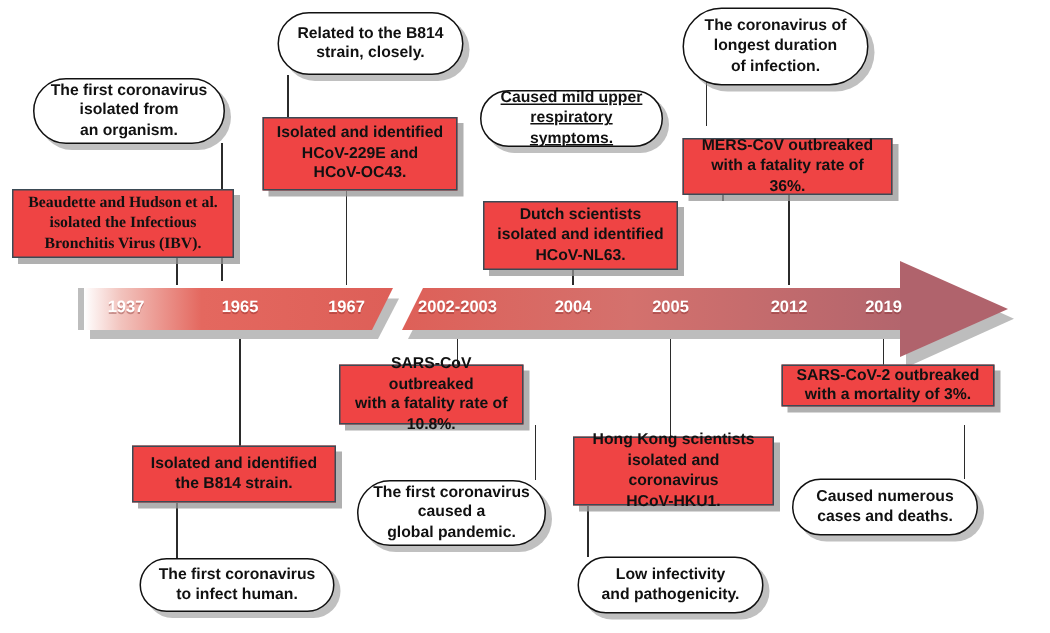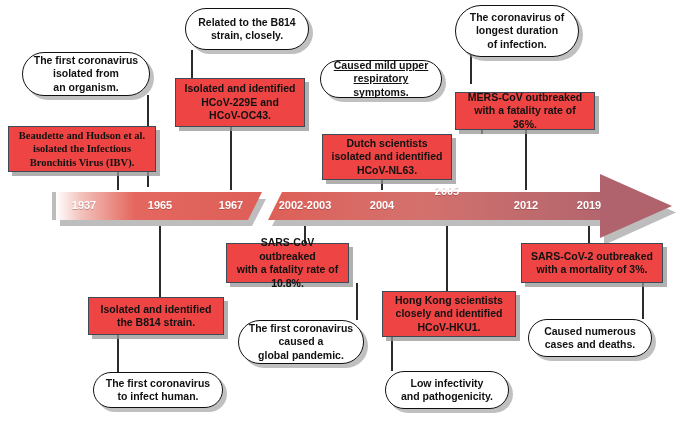--- a/index.html
+++ b/index.html
@@ -131,21 +131,21 @@
     <path d="M 282,192 L 606,192 L 606,220 L 268,220 Z" fill="url(#gradRight)"></path>
 
     <path d="M 600,174 L 672,206 L 600,238 L 600,220 L 600,192 Z" fill="#b0636c"></path>
   </svg>
 
   <div class="year" style="left:84px;top:199px">1937</div>
   <div class="year" style="left:160px;top:199px">1965</div>
   <div class="year" style="left:231px;top:199px">1967</div>
   <div class="year" style="left:305px;top:199px">2002-2003</div>
   <div class="year" style="left:382px;top:199px">2004</div>
-  <div class="year" style="left:447px;top:185px">2005</div>
+  <div class="year" style="left:447px;top:199px">2005</div>
   <div class="year" style="left:526px;top:199px">2012</div>
   <div class="year" style="left:589px;top:199px">2019</div>
 
   <div class="node pill" style="left:22px;top:52px;width:128px;height:44px;">
     <span>The first coronavirus
 isolated from
 an organism.</span>
   </div>
   <div class="node rect" style="left:8px;top:126px;width:148px;height:46px;font-family:Liberation Serif, serif;">
     <span>Beaudette and Hudson et al.
@@ -197,29 +197,29 @@
 with a fatality rate of 10.8%.</span>
   </div>
   <div class="node pill" style="left:238px;top:320px;width:126px;height:44px;">
     <span>The first coronavirus
 caused a
 global pandemic.</span>
   </div>
 
   <div class="node rect" style="left:382px;top:291px;width:134px;height:46px;">
     <span>Hong Kong scientists
-closely and identified
+isolated and coronavirus
 HCoV-HKU1.</span>
   </div>
   <div class="node pill" style="left:385px;top:371px;width:124px;height:38px;justify-content:flex-end;">
     <span>Low infectivity
 and pathogenicity.</span>
   </div>
 
-  <div class="node rect" style="left:521px;top:243px;width:142px;height:40px;">
+  <div class="node rect" style="left:521px;top:243px;width:142px;height:28px;">
     <span>SARS-CoV-2 outbreaked
 with a mortality of 3%.</span>
   </div>
   <div class="node pill" style="left:528px;top:319px;width:124px;height:38px;">
     <span>Caused numerous
 cases and deaths.</span>
   </div>
 
 </div>
 

